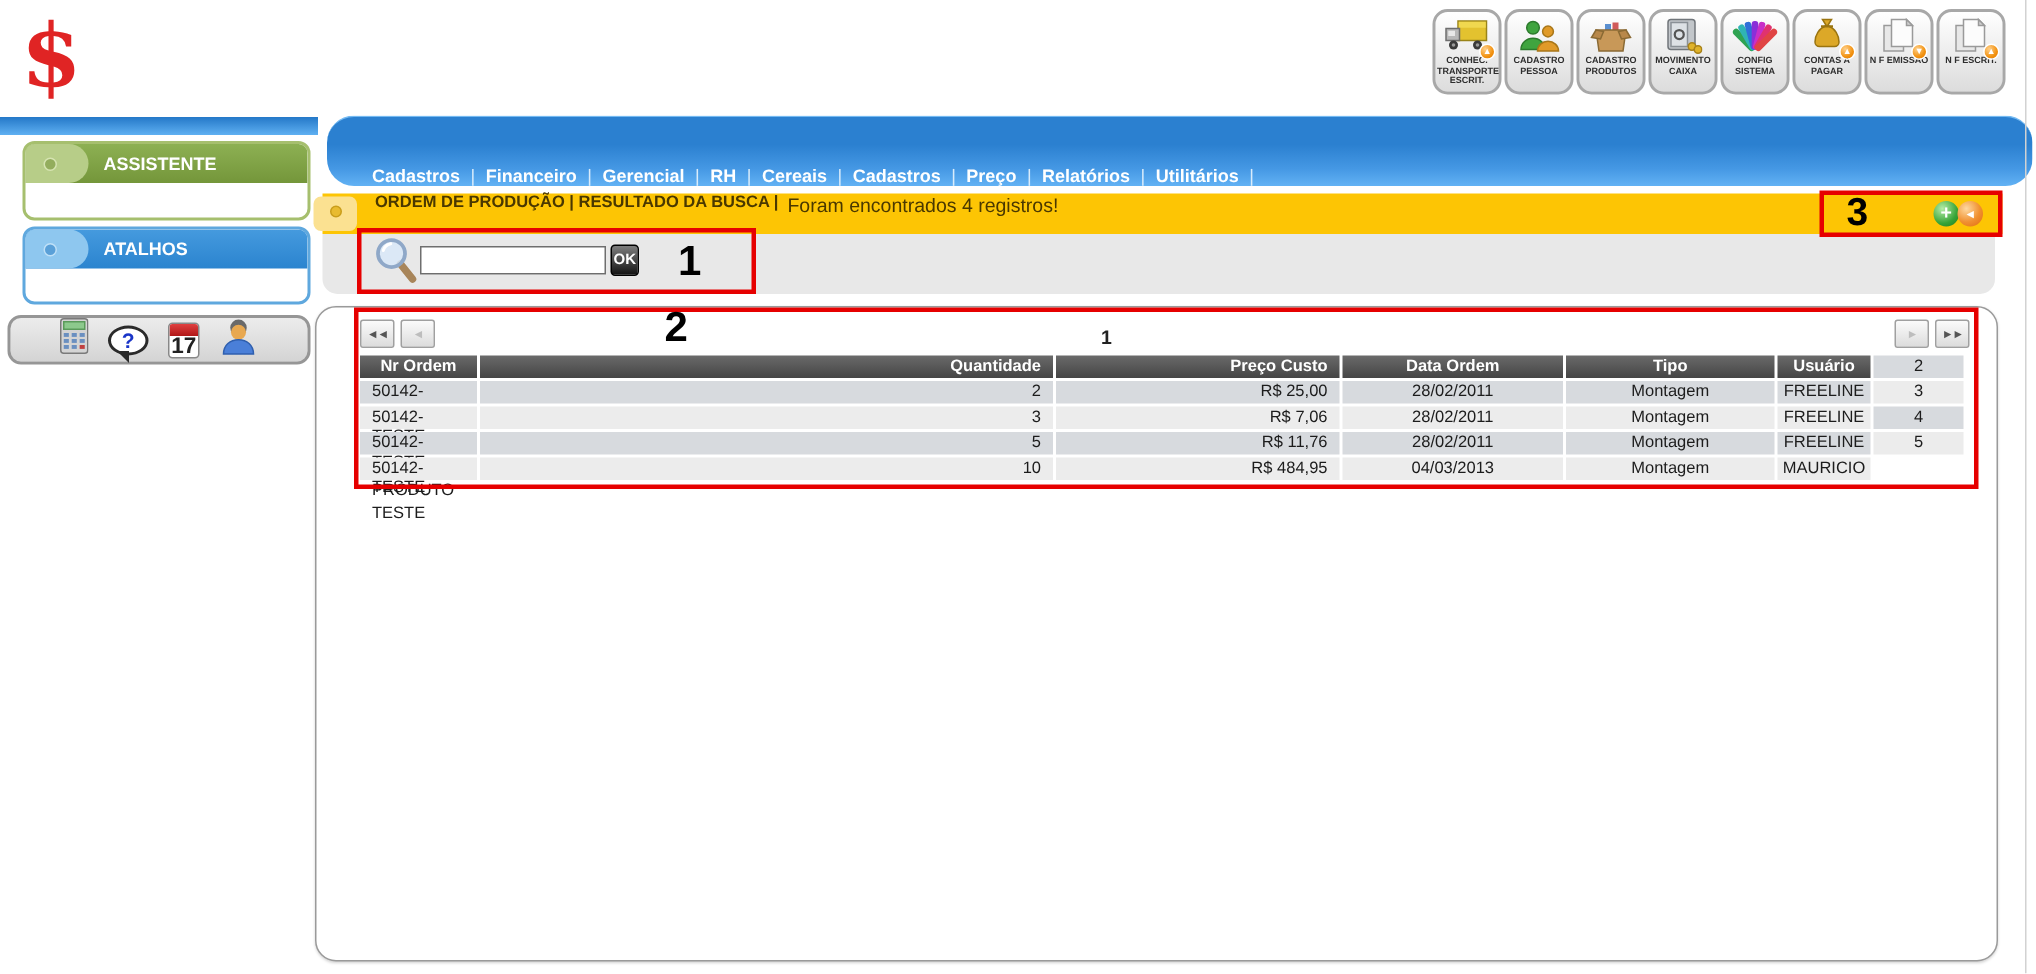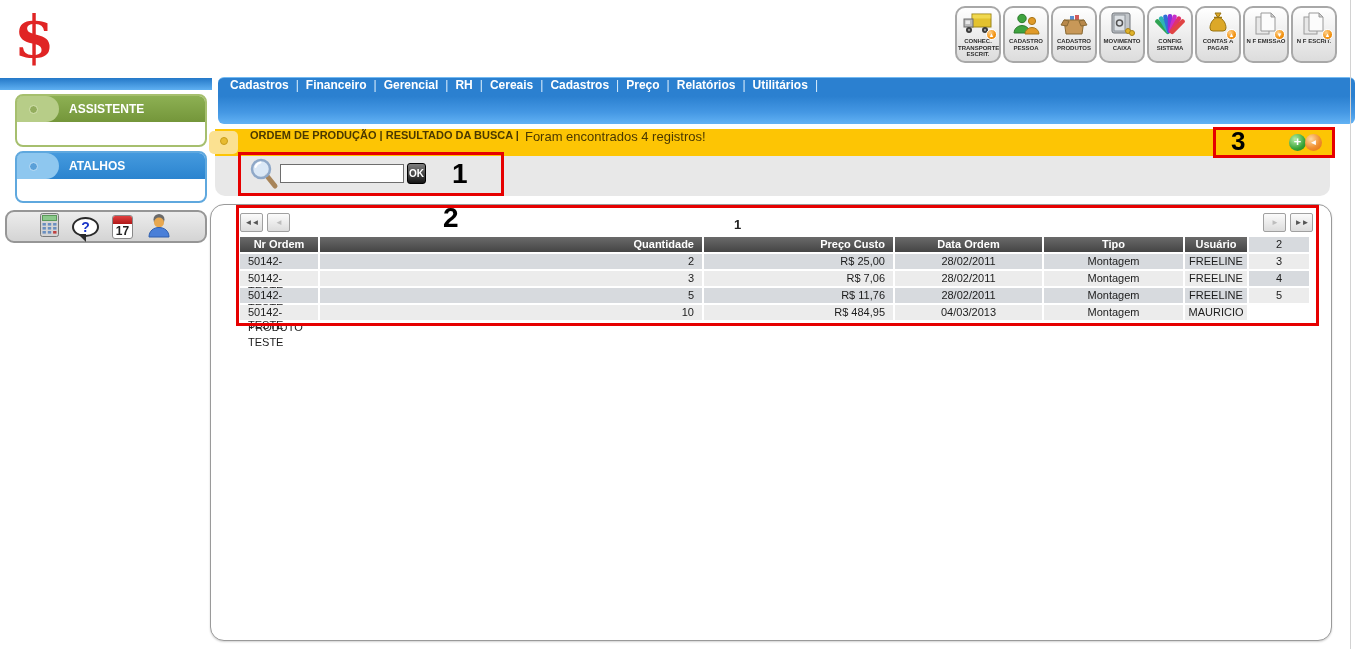--- a/index.html
+++ b/index.html
@@ -17,23 +17,23 @@
             background:linear-gradient(180deg,#ffffff,#dcdcdc); position:relative; text-align:center; cursor:pointer; }
   .tb-icon { height:28px; display:flex; align-items:center; justify-content:center; margin-top:2px; }
   .tb-label { font-size:6px; font-weight:bold; color:#2e2e2e; line-height:6.5px; padding:0 1px; }
   .tb-badge { position:absolute; right:2px; top:21px; width:11px; height:11px; border-radius:50%;
               background:radial-gradient(circle at 35% 30%, #ffd08a, #f29211 60%, #e07800);
               color:#fff; font-size:6px; line-height:10px; text-align:center; border:1px solid #fff; }
 
   
   .bluestrip { position:absolute; left:0; top:78px; width:212px; height:12px;
                background:linear-gradient(180deg,#2478c8,#5fb0f2); }
-  .menubar { position:absolute; left:218px; top:77px; width:1137px; height:47px; border-radius:6px;
+  .menubar { position:absolute; left:218px; top:77px; width:1137px; height:47px; border-radius:18px;
              background:linear-gradient(180deg,#2b80d0 0%,#2b80d0 40%,#4598e4 75%,#62b2f4 100%);
-             border-top:1px solid #74baf2; display:flex; align-items:flex-start; padding-left:12px; }
+             border-top:1px solid #74baf2; display:flex; align-items:flex-end; padding-left:30px; }
   .mi { color:#fff; font-size:12px; font-weight:bold; margin-right:7px; cursor:pointer; white-space:nowrap; }
   .msep { color:#d9ecfb; font-size:12px; margin-right:7px; }
 
   
   .sp { position:absolute; left:15px; width:192px; background:#fff; border-radius:8px; overflow:hidden; }
   .sp-assist { top:94px; height:53px; border:2px solid #a6bf6e; }
   .sp-atalho { top:151px; height:52px; border:2px solid #5fa8de; }
   .sp-head { position:relative; height:26px; display:flex; align-items:center; }
   .sp-assist .sp-head { background:linear-gradient(#8db053,#74963a); }
   .sp-atalho .sp-head { background:linear-gradient(#459ade,#2b84cf); }
@@ -48,21 +48,21 @@
   .iconbar { position:absolute; left:5px; top:210px; width:202px; height:33px; border:2px solid #969696;
              border-radius:9px; background:linear-gradient(#ececec,#d4d4d4);
              display:flex; align-items:center; justify-content:center; gap:13px; }
   .help-bubble { width:27px; height:20px; background:#fff; border:2px solid #2a2a2a; border-radius:50%;
                  position:relative; display:flex; align-items:center; justify-content:center; }
   .help-q { color:#1a35c8; font-weight:bold; font-size:14px; }
   .help-tail { position:absolute; left:4px; bottom:-7px; width:0; height:0;
                border-left:8px solid transparent; border-top:8px solid #2a2a2a; }
   .cal { width:21px; height:24px; background:#fff; border:1px solid #888; border-radius:3px; overflow:hidden; }
   .cal-top { height:8px; background:linear-gradient(#e04040,#b01818); }
-  .cal-num { font-size:12px; font-weight:bold; color:#222; text-align:center; line-height:14px; }
+  .cal-num { font-size:15px; font-weight:bold; color:#222; text-align:center; line-height:14px; }
 
   
   .statusbar { position:absolute; left:215px; top:129px; width:1120px; height:27px; background:#fdc504;
                display:flex; align-items:flex-start; padding-left:35px; }
   .status-tab { position:absolute; left:-6px; top:2px; width:29px; height:23px; background:#fbe191; border-radius:5px; }
   .status-dot { position:absolute; left:5px; top:8px; width:8px; height:8px; border-radius:50%;
                 background:#e8bb30; border:1px solid #c99d1a; }
   .status-title { font-size:11px; font-weight:bold; color:#4a3800; margin-right:6px; white-space:nowrap; }
   .status-msg { font-size:13px; color:#4a3800; white-space:nowrap; }
 

